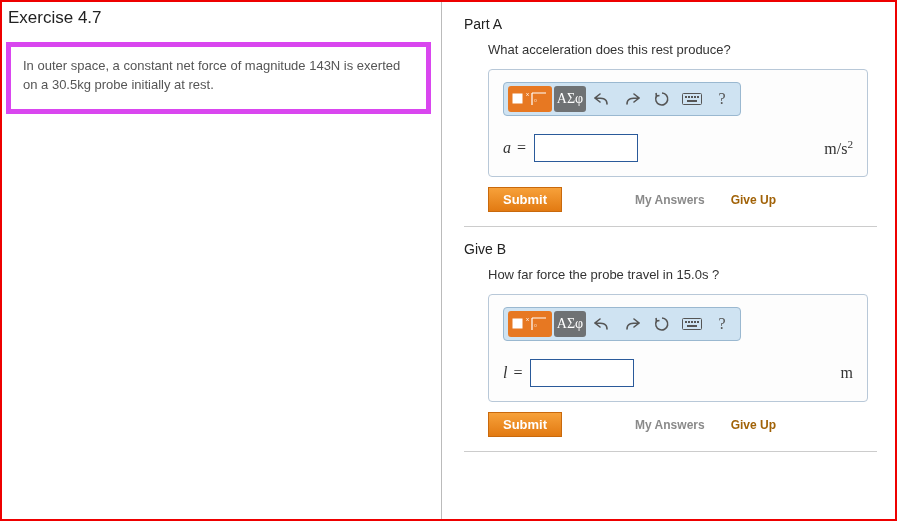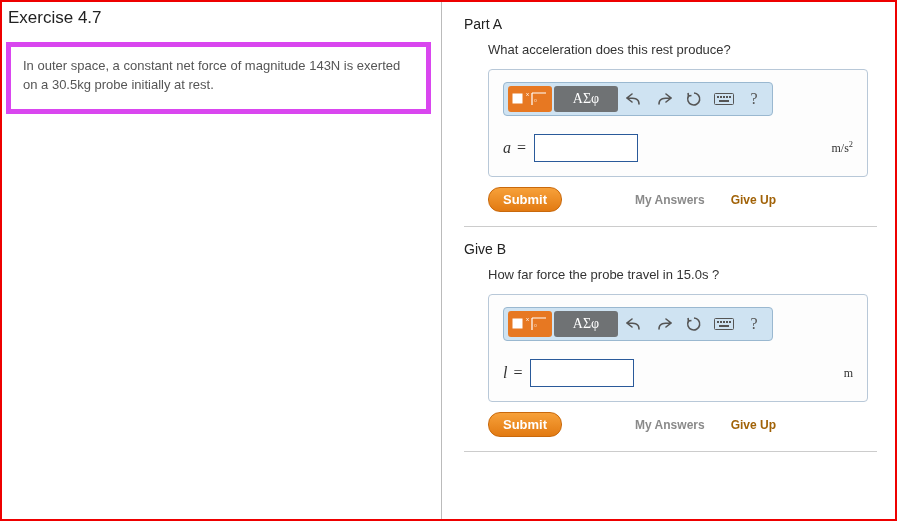--- a/index.html
+++ b/index.html
@@ -82,21 +82,21 @@
   }
   .tb-btn svg { display: block; }
   .tb-orange {
     background: #e77822;
     color: #fff;
     width: 44px;
   }
   .tb-grey {
     background: #6f7274;
     color: #fff;
-    width: 64px;
+    width: 32px;
     font-family: 'Times New Roman', serif;
     font-size: 14px;
   }
   .answer-row {
     display: flex;
     align-items: center;
     margin-top: 18px;
     font-family: 'Times New Roman', serif;
     font-size: 16px;
   }
@@ -108,36 +108,36 @@
   .answer-input {
     width: 104px;
     height: 28px;
     border: 1px solid #2a5a9a;
     padding: 2px 4px;
     font-size: 14px;
   }
   .unit {
     margin-left: auto;
     font-family: 'Times New Roman', serif;
-    font-size: 12px;
+    font-size: 16px;
   }
   .actions {
     margin: 8px 0 14px 24px;
     display: flex;
     align-items: center;
     gap: 26px;
   }
   .submit-btn {
     background: linear-gradient(#f7a13a, #e27a12);
     border: 1px solid #c9690c;
     color: #fff;
     font-weight: bold;
     font-size: 13px;
     padding: 4px 14px;
-    border-radius: 12px;
+    border-radius: 0;
     cursor: pointer;
   }
   .my-answers {
     color: #8a8a8a;
     font-size: 12px;
     font-weight: bold;
     padding-left: 47px;
   }
   .give-up {
     color: #a16207;

